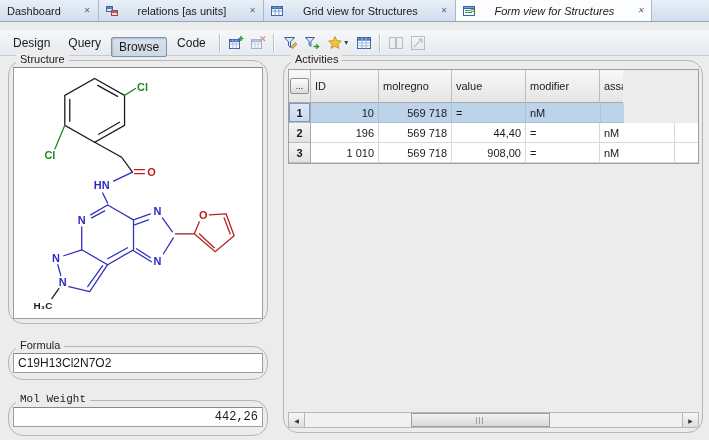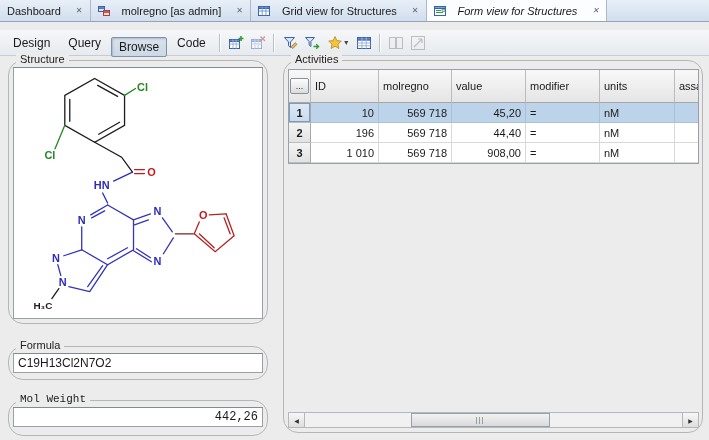--- a/index.html
+++ b/index.html
@@ -2,21 +2,21 @@
 <html><head>
 <meta charset="utf-8">
 <style>
   html,body{margin:0;padding:0;}
   body{width:709px;height:440px;position:relative;background:#ececec;
        font-family:"Liberation Sans",sans-serif;font-size:11px;color:#1a1a1a;overflow:hidden;}
 
   
   .tabbar{position:absolute;top:0;left:0;width:709px;height:22px;display:flex;
           background:linear-gradient(#e8eff7,#d2deee);border-bottom:1px solid #93a5bc;box-sizing:border-box;}
-  .tab{display:flex;align-items:center;gap:12px;padding:0 7px;border-right:1px solid #aab9cc;cursor:default;white-space:nowrap;}
+  .tab{display:flex;align-items:center;gap:20px;padding:0 7px;border-right:1px solid #aab9cc;cursor:default;white-space:nowrap;}
   .tab.active{background:#fcfdff;font-style:italic;}
   .tab .close{font-size:8px;color:#5a6a7a;margin-left:3px;}
 
   
   .toolbar{position:absolute;top:30px;left:0;width:709px;height:26px;box-sizing:border-box;
            background:linear-gradient(#f5f7f9,#e7eaee);border-bottom:1px solid #c6ccd2;
            display:flex;align-items:center;padding:0 4px;}
   .tb-text{font-size:12px;padding:2px 7px;margin:0 1px;border:1px solid transparent;border-radius:2px;}
   .tb-text.pressed{border-color:#7e93a8;background:linear-gradient(#d9e2ec,#cdd9e6);
                    box-shadow:inset 1px 1px 2px rgba(60,80,100,.25);margin-top:8px;}
@@ -81,21 +81,21 @@
     <span>Dashboard</span>
     <span class="close">✕</span>
   </div>
   <div class="tab">
     <svg width="12" height="12" viewBox="0 0 12 12">
       <rect x="0.5" y="1.5" width="6" height="5" fill="#dce8f8" stroke="#3a62a8"></rect>
       <rect x="0.5" y="1.5" width="6" height="1.8" fill="#6a92cc" stroke="#3a62a8"></rect>
       <rect x="5.5" y="5.5" width="6" height="5" fill="#f8dcdc" stroke="#a84040"></rect>
       <rect x="5.5" y="5.5" width="6" height="1.8" fill="#cc6a6a" stroke="#a84040"></rect>
     </svg>
-    <span>molregno [as admin]</span>
+    <span>relations [as units]</span>
     <span class="close">✕</span>
   </div>
   <div class="tab">
     <svg width="12" height="12" viewBox="0 0 12 12">
       <rect x="0.5" y="1.5" width="11" height="9" fill="#fff" stroke="#3a62a8"></rect>
       <rect x="0.5" y="1.5" width="11" height="2" fill="#5c88c8" stroke="#3a62a8"></rect>
       <line x1="4.2" y1="1.5" x2="4.2" y2="10.5" stroke="#7a9cc8"></line>
       <line x1="7.9" y1="1.5" x2="7.9" y2="10.5" stroke="#7a9cc8"></line>
       <line x1="0.5" y1="6" x2="11.5" y2="6" stroke="#7a9cc8"></line>
     </svg>
@@ -269,29 +269,27 @@
 
   <div class="table">
     <div class="thead">
       <div class="hcell corner" style="width:22px">
         <span class="corner-btn">...</span>
       </div>
       <div class="hcell" style="width:68px">ID</div>
       <div class="hcell" style="width:73px">molregno</div>
       <div class="hcell" style="width:74px">value</div>
       <div class="hcell" style="width:74px">modifier</div>
-      <div class="hcell" style="width:75px">units</div>
       <div class="hcell" style="width:23px;border-right:none">assa</div>
     </div>
 
     <div class="trow selected">
       <div class="rhead">1</div>
       <div class="dcell num" style="width:68px">10</div>
       <div class="dcell num" style="width:73px">569 718</div>
-      <div class="dcell num" style="width:74px">45,20</div>
       <div class="dcell" style="width:74px">=</div>
       <div class="dcell" style="width:75px">nM</div>
       <div class="dcell" style="width:23px;border-right:none"></div>
     </div>
     <div class="trow">
       <div class="rhead">2</div>
       <div class="dcell num" style="width:68px">196</div>
       <div class="dcell num" style="width:73px">569 718</div>
       <div class="dcell num" style="width:74px">44,40</div>
       <div class="dcell" style="width:74px">=</div>

